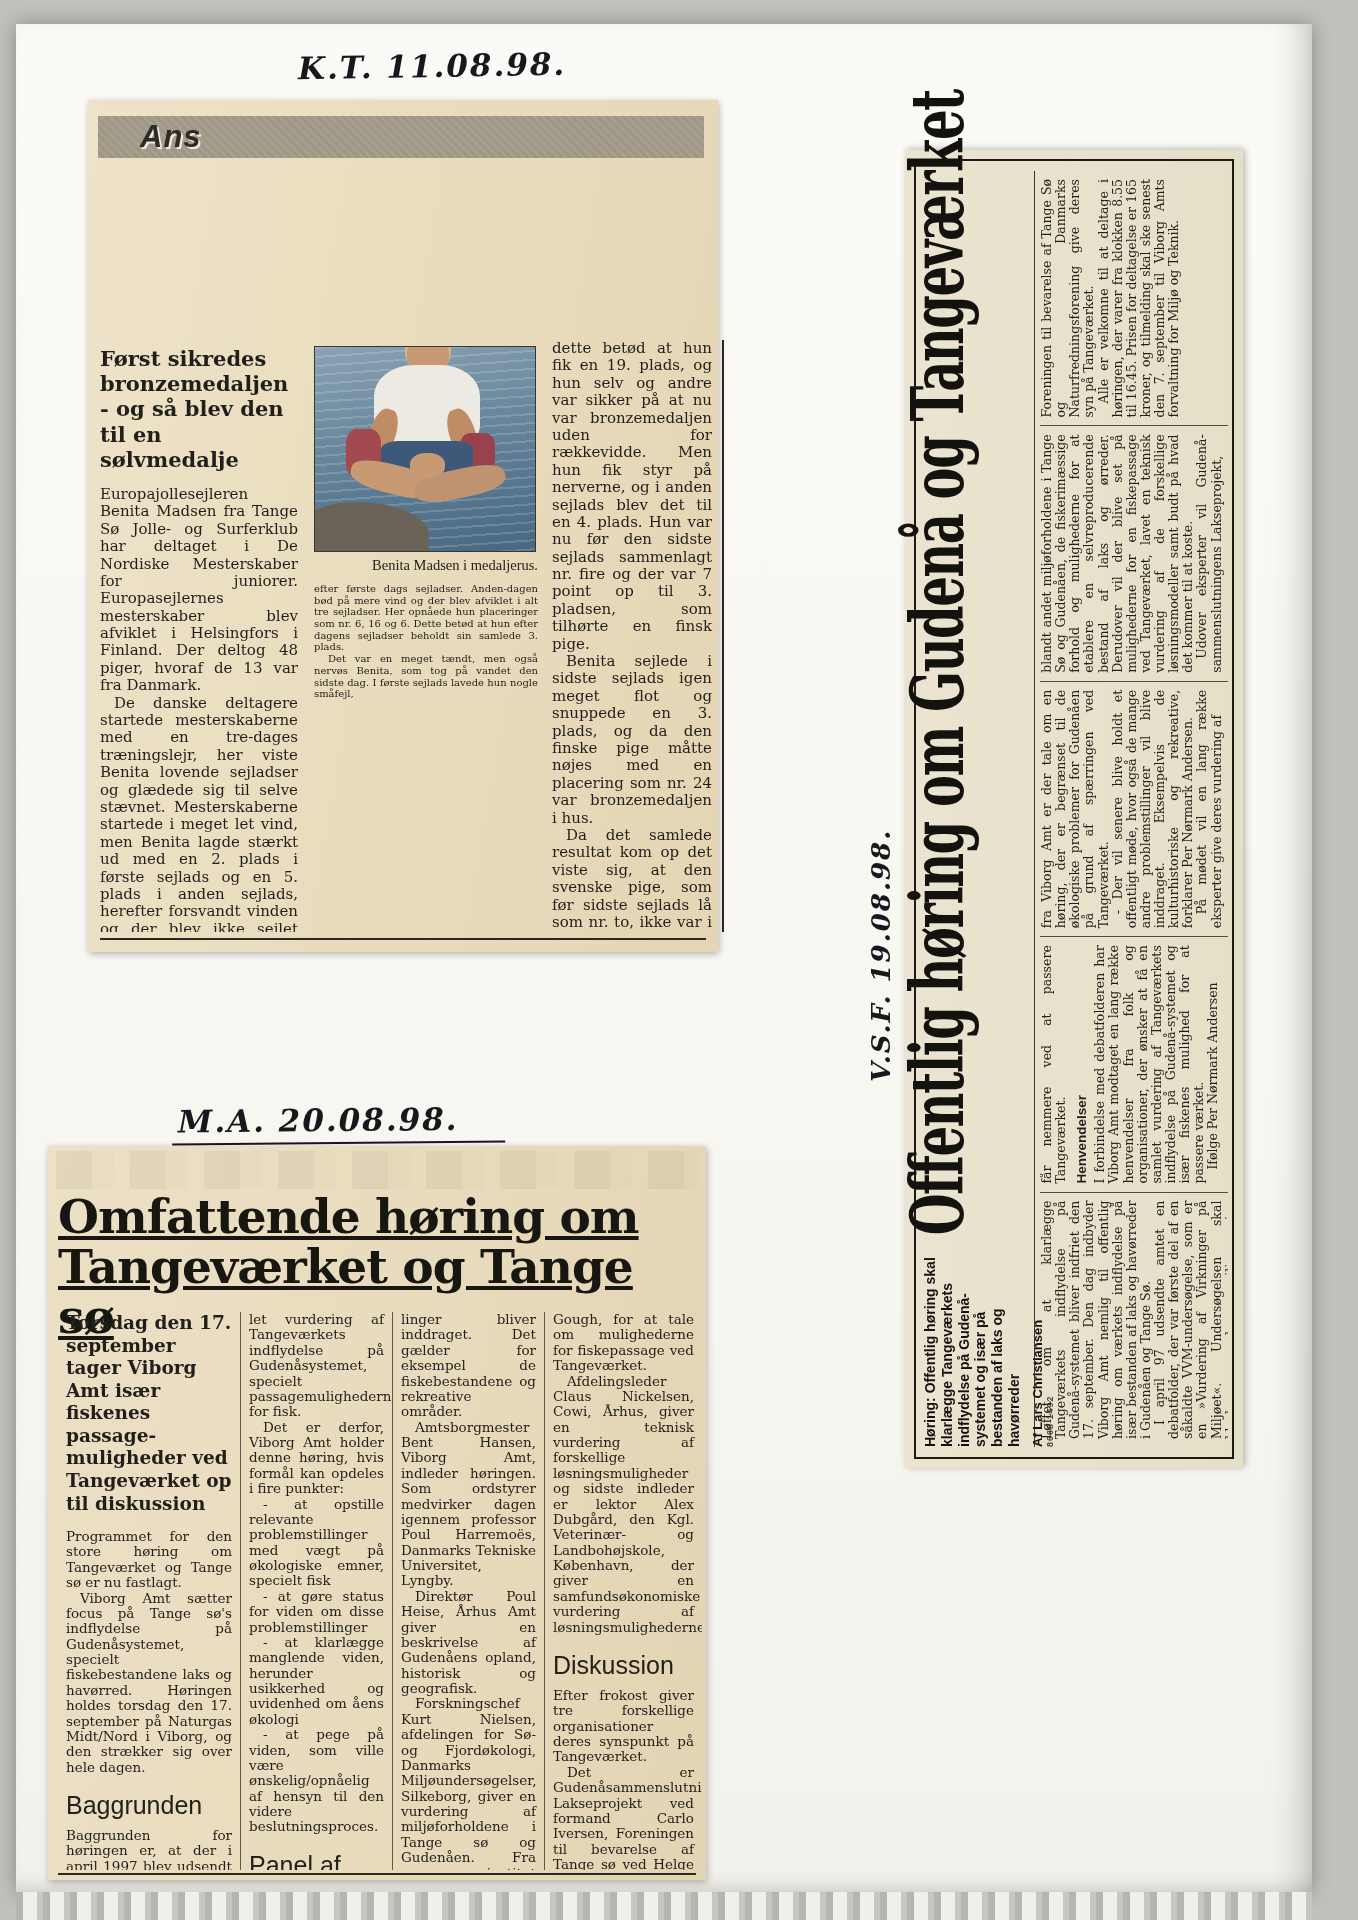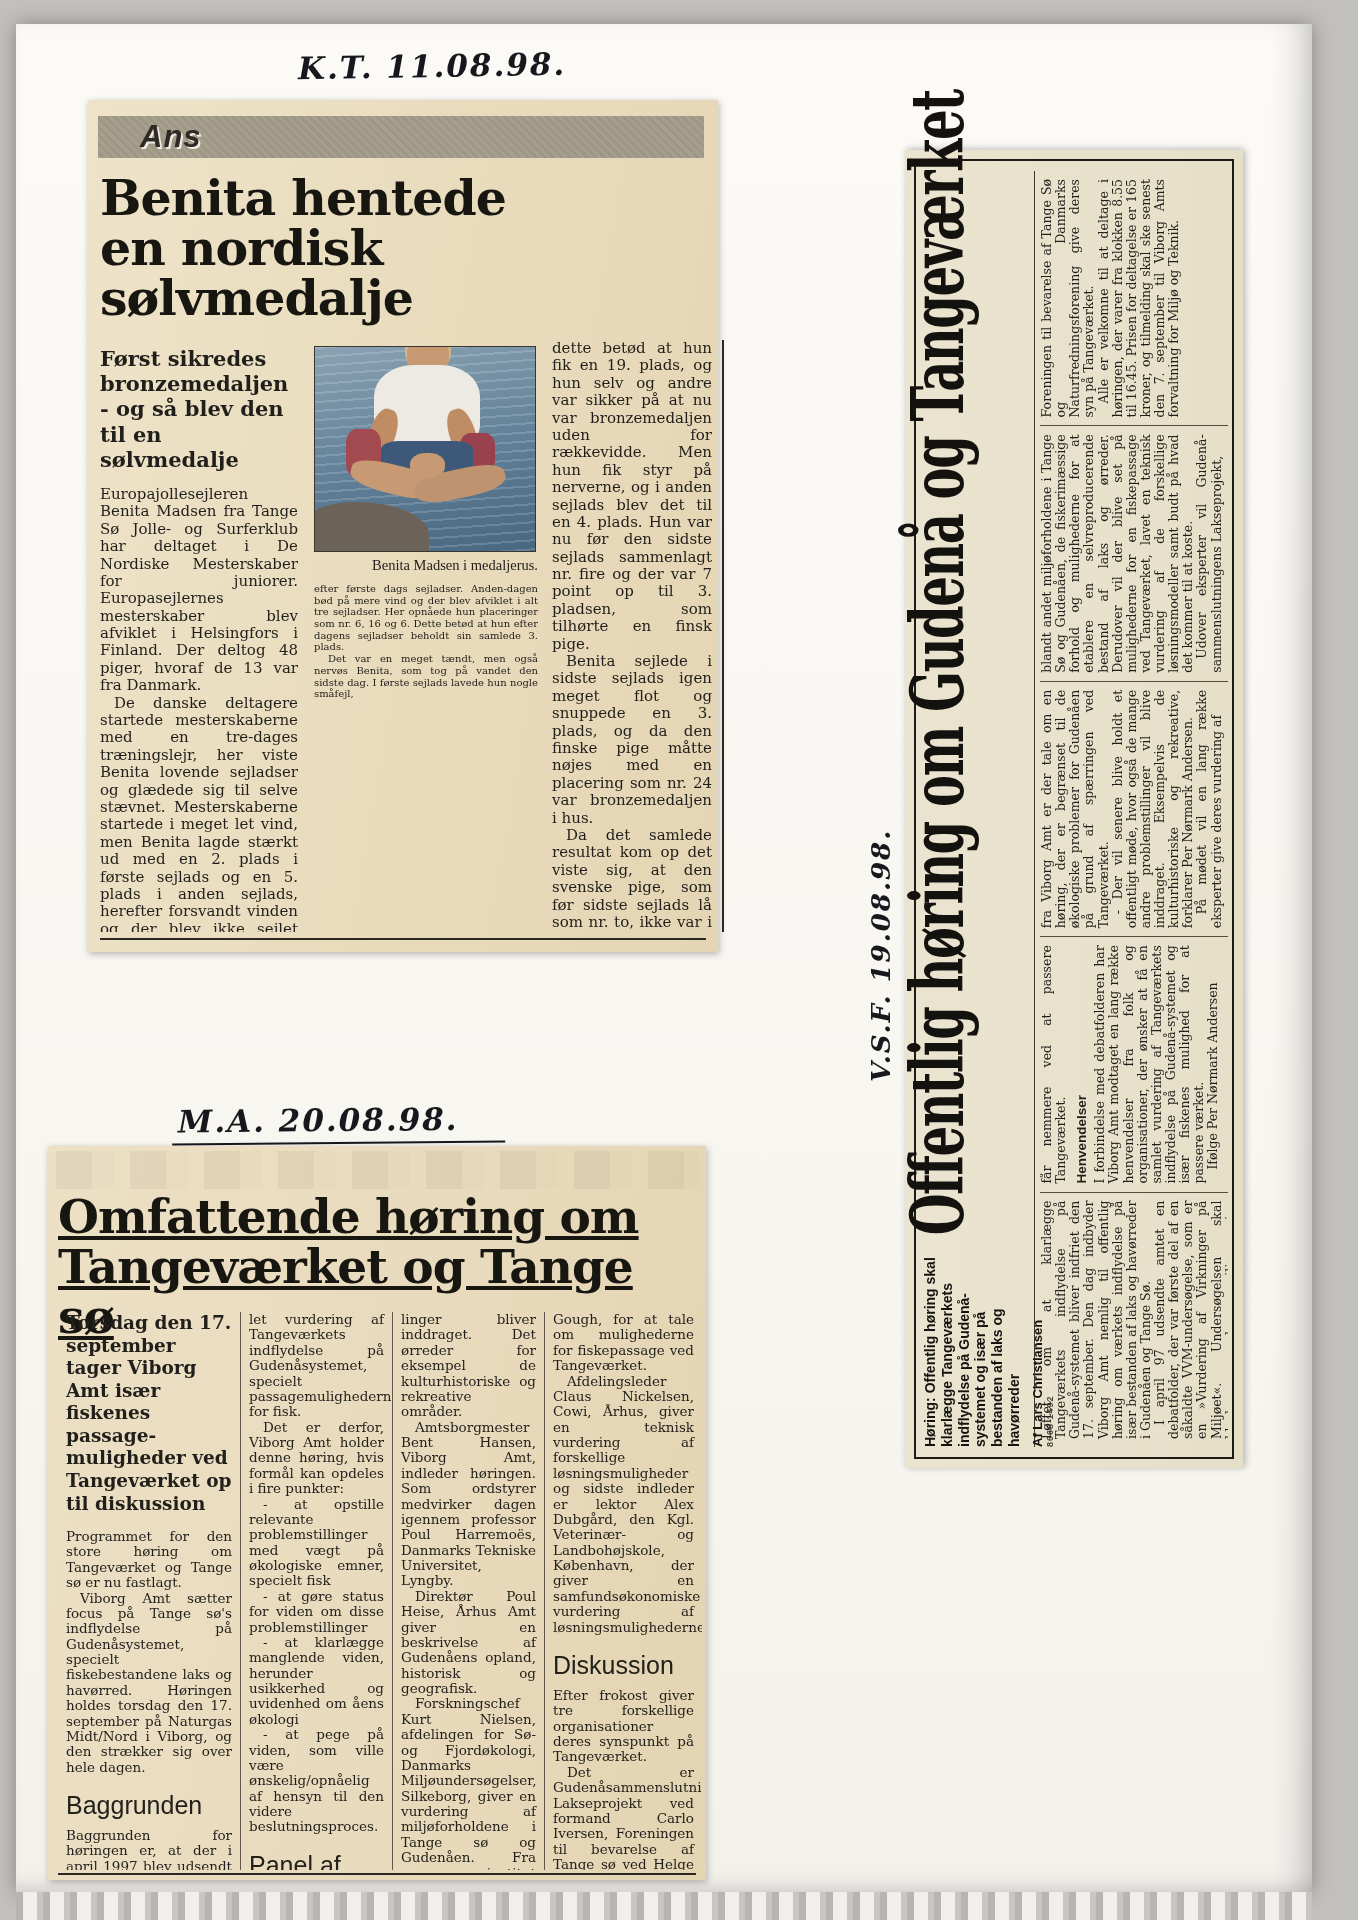--- a/index.html
+++ b/index.html
@@ -122,21 +122,20 @@
 <div class="binding-strip"></div>
 
 <div class="handwriting hw1">K.T. 11.08.98.</div>
 <div class="handwriting hw2">M.A. 20.08.98.</div>
 <div class="handwriting hw3">V.S.F. 19.08.98.</div>
 
 <div class="clipping clip1 news">
   <div class="c1-bar">
     <span class="c1-kicker">Ans</span>
   </div>
-  <div class="c1-headline">Benita hentede en nordisk sølvmedalje</div>
   <div class="c1-cols">
     <div class="c1-col1">
       <div class="c1-subhead">Først sikredes bronzemedaljen - og så blev den til en sølvmedalje</div>
       <div class="paras">
           <p>Europajollesejleren Benita Madsen fra Tange Sø Jolle- og Surferklub har deltaget i De Nordiske Mesterskaber for juniorer. Europasejlernes mesterskaber blev afviklet i Helsingfors i Finland. Der deltog 48 piger, hvoraf de 13 var fra Danmark.</p>
           <p>De danske deltagere startede mesterskaberne med en tre-dages træningslejr, her viste Benita lovende sejladser og glædede sig til selve stævnet. Mesterskaberne startede i meget let vind, men Benita lagde stærkt ud med en 2. plads i første sejlads og en 5. plads i anden sejlads, herefter forsvandt vinden og der blev ikke sejlet mere den dag.</p>
         </div>
     </div>
     <div class="c1-col2">
       <div class="photo">
@@ -192,21 +191,21 @@
           <p>- at opstille relevante problemstillinger med vægt på økologiske emner, specielt fisk</p>
           <p>- at gøre status for viden om disse problemstillinger</p>
           <p>- at klarlægge manglende viden, herunder usikkerhed og uvidenhed om åens økologi</p>
           <p>- at pege på viden, som ville være ønskelig/opnåelig af hensyn til den videre beslutningsproces.</p>
         </div>
       <div class="c2-sub">Panel af eksperter</div>
 
     </div>
     <div class="c2-col c2-c3">
       <div class="paras">
-          <p>linger bliver inddraget. Det ørreder for eksempel de kulturhistoriske og rekreative områder.</p>
+          <p>linger bliver inddraget. Det gælder for eksempel de fiskebestandene og rekreative områder.</p>
           <p>Amtsborgmester Bent Hansen, Viborg Amt, indleder høringen. Som ordstyrer medvirker dagen igennem professor Poul Harremoës, Danmarks Tekniske Universitet, Lyngby.</p>
           <p>Direktør Poul Heise, Århus Amt giver en beskrivelse af Gudenåens opland, historisk og geografisk.</p>
           <p>Forskningschef Kurt Nielsen, afdelingen for Sø- og Fjordøkologi, Danmarks Miljøundersøgelser, Silkeborg, giver en vurdering af miljøforholdene i Tange sø og Gudenåen. Fra samme institut men fra afdelingen for Ferskvandsfiskeri kommer forskningschef Gorm Rasmussen, for at give en vurdering af de fiskerimæssige forhold i Tange sø og Gudenåen, herunder mulighederne for etablering af en selvreproducerende bestand af laks og ørred.</p>
         </div>
     </div>
     <div class="c2-col c2-c4">
       <div class="paras">
           <p>Gough, for at tale om mulighederne for fiskepassage ved Tangeværket.</p>
           <p>Afdelingsleder Claus Nickelsen, Cowi, Århus, giver en teknisk vurdering af forskellige løsningsmuligheder og sidste indleder er lektor Alex Dubgård, den Kgl. Veterinær- og Landbohøjskole, København, der giver en samfundsøkonomiske vurdering af løsningsmulighederne.</p>
         </div>

